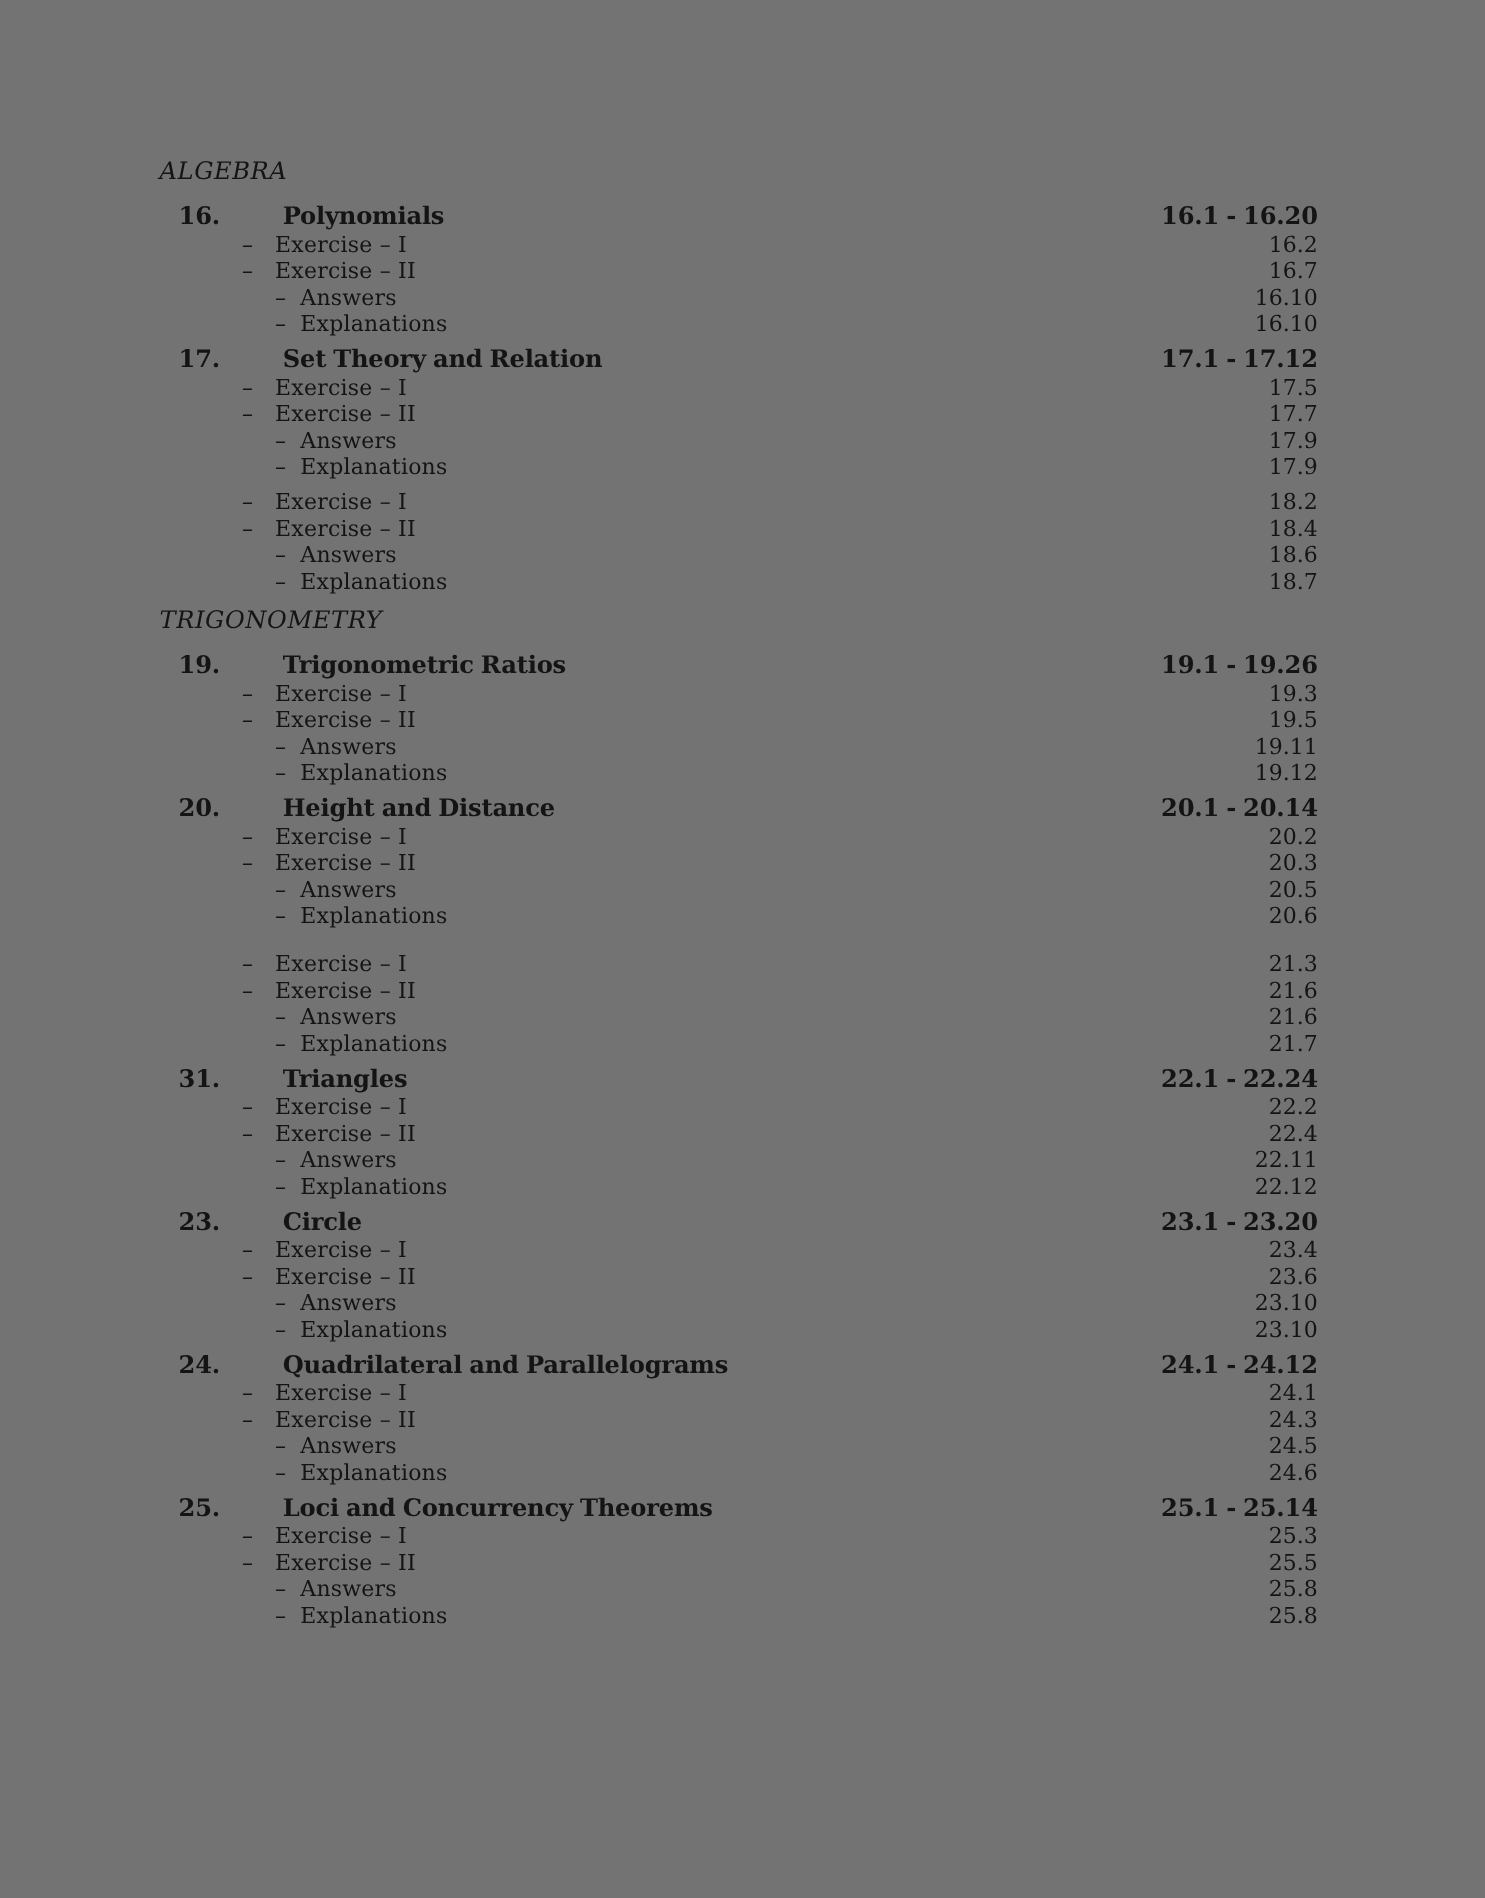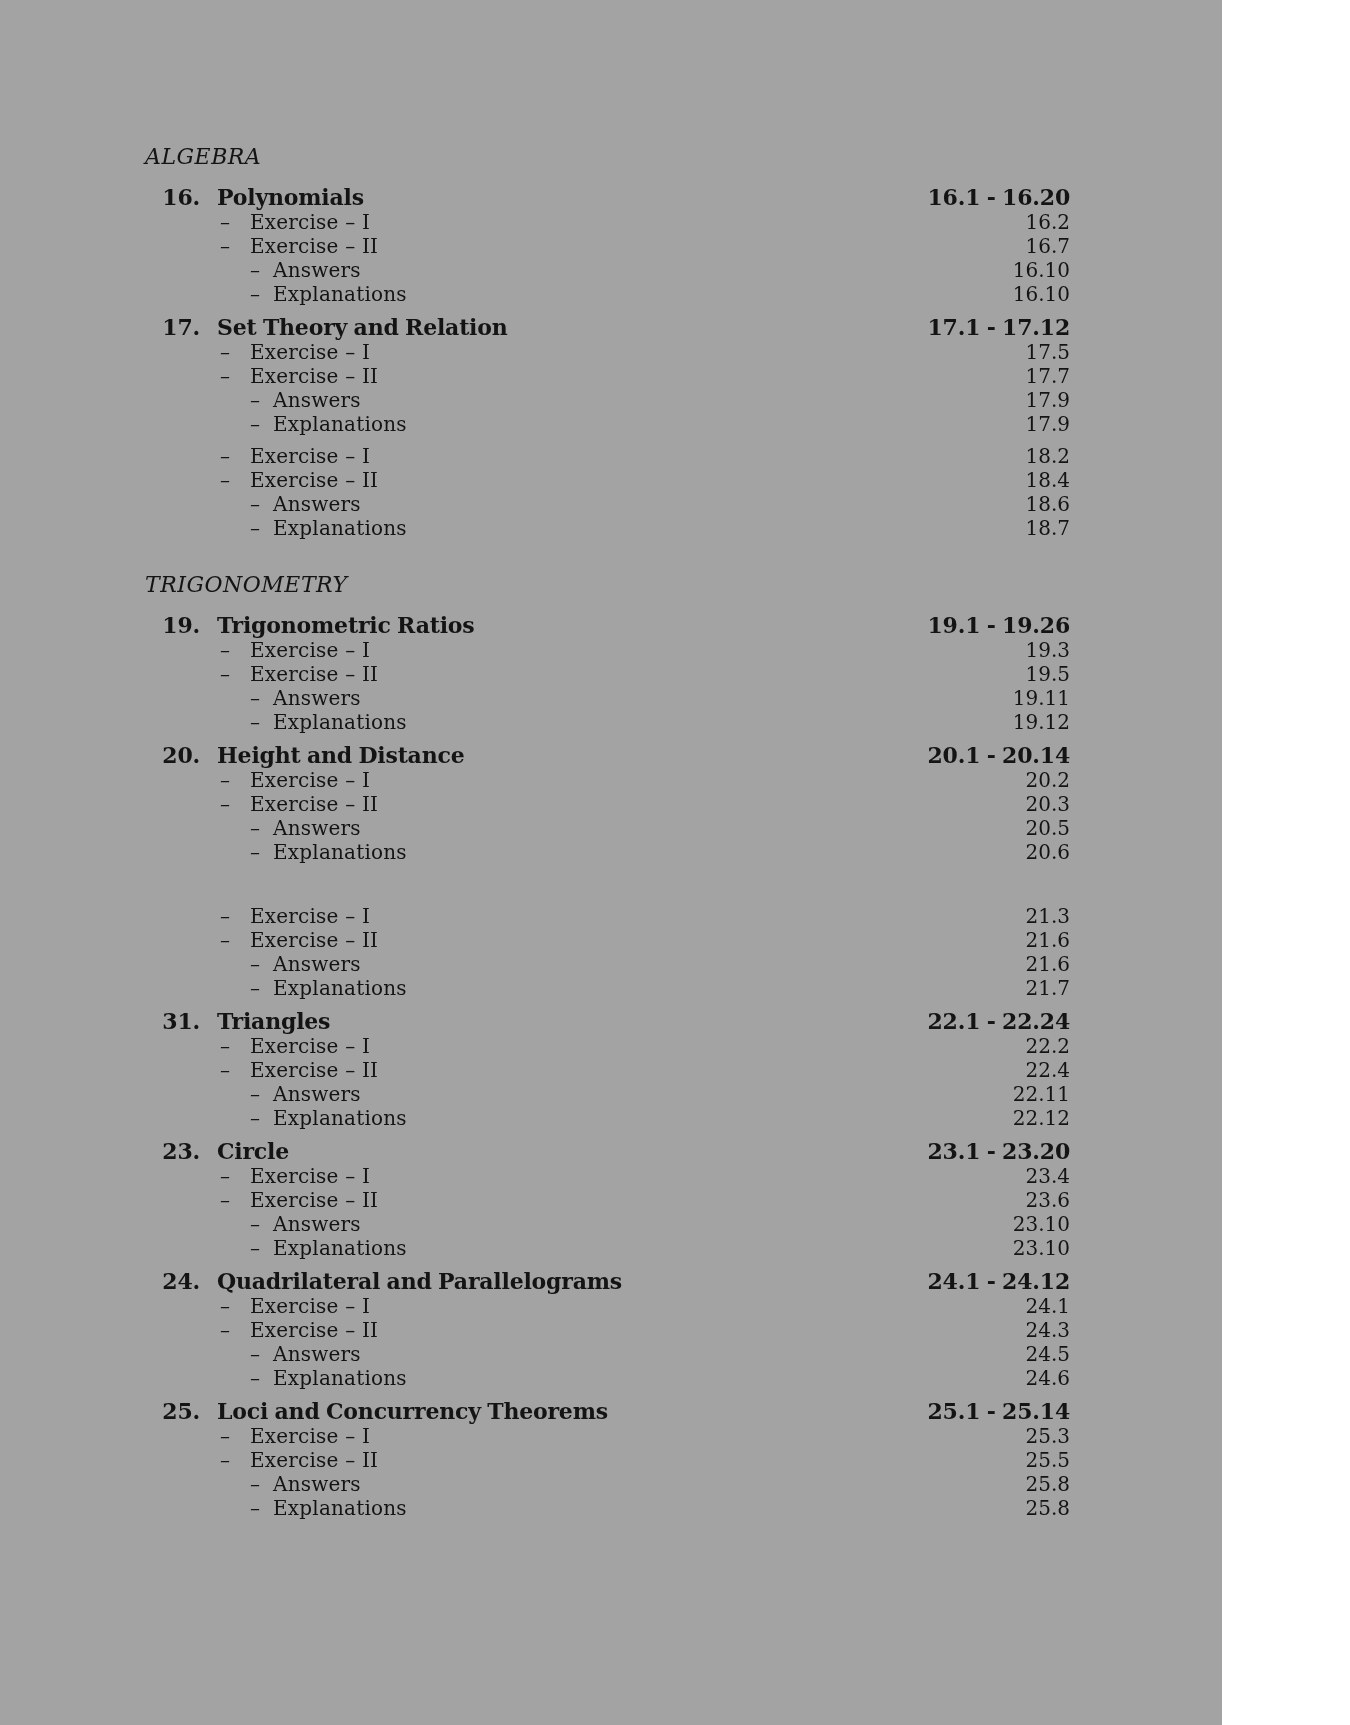--- a/index.html
+++ b/index.html
@@ -4,47 +4,48 @@
 <style>
   html, body {
     margin: 0;
     padding: 0;
     background: #ffffff;
     color: #141414;
     font-family: "DejaVu Serif", "Liberation Serif", serif;
   }
   .page {
     position: relative;
-    width: 1222px;
+    width: 1350px;
     height: 1725px;
     box-sizing: border-box;
     padding: 144px 152px 0 145px;
-    background: #a3a3a3;
+    background: #737373;
     overflow: hidden;
   }
   .toc { display: flex; flex-direction: column; }
-  .toc-section { display: flex; flex-direction: column; margin-top: 32px; }
+  .toc-section { display: flex; flex-direction: column; margin-top: 12px; }
   .toc-section:first-child { margin-top: 0; }
   .section-title {
     margin: 0 0 6px 0;
     font-size: 22px;
     line-height: 26px;
     font-style: italic;
     font-weight: normal;
     letter-spacing: 0.5px;
   }
   .chapter { display: flex; flex-direction: column; margin-top: 8px; }
   .chapter-heading {
     display: flex;
     align-items: center;
     font-weight: bold;
     font-size: 22px;
     line-height: 26px;
     letter-spacing: -0.2px;
     word-spacing: -1px;
+    gap: 40px;
   }
   .chapter-number { width: 55px; text-align: right; flex: 0 0 auto; }
   .chapter-title { margin-left: 17px; flex: 1 1 auto; }
   .chapter-pages { flex: 0 0 auto; white-space: nowrap; }
   .items { display: flex; flex-direction: column; }
   .toc-item {
     display: flex;
     align-items: baseline;
     font-size: 20px;
     line-height: 24px;

